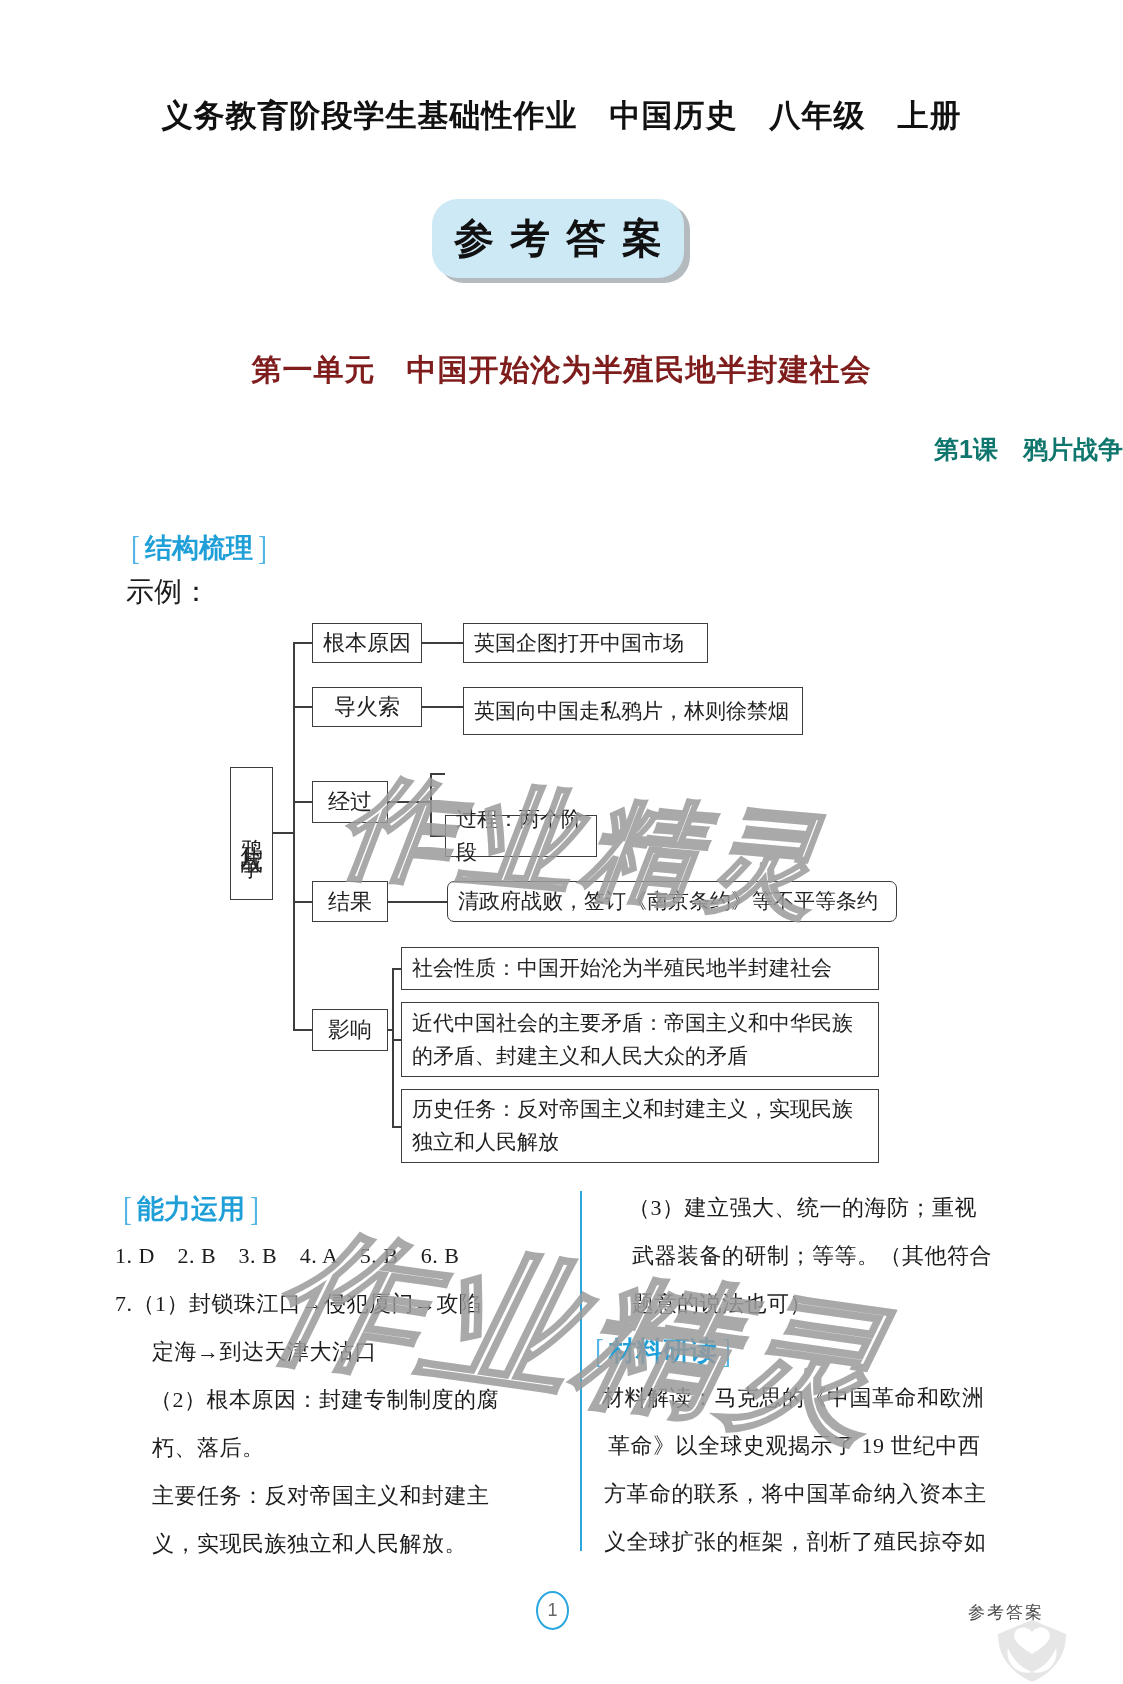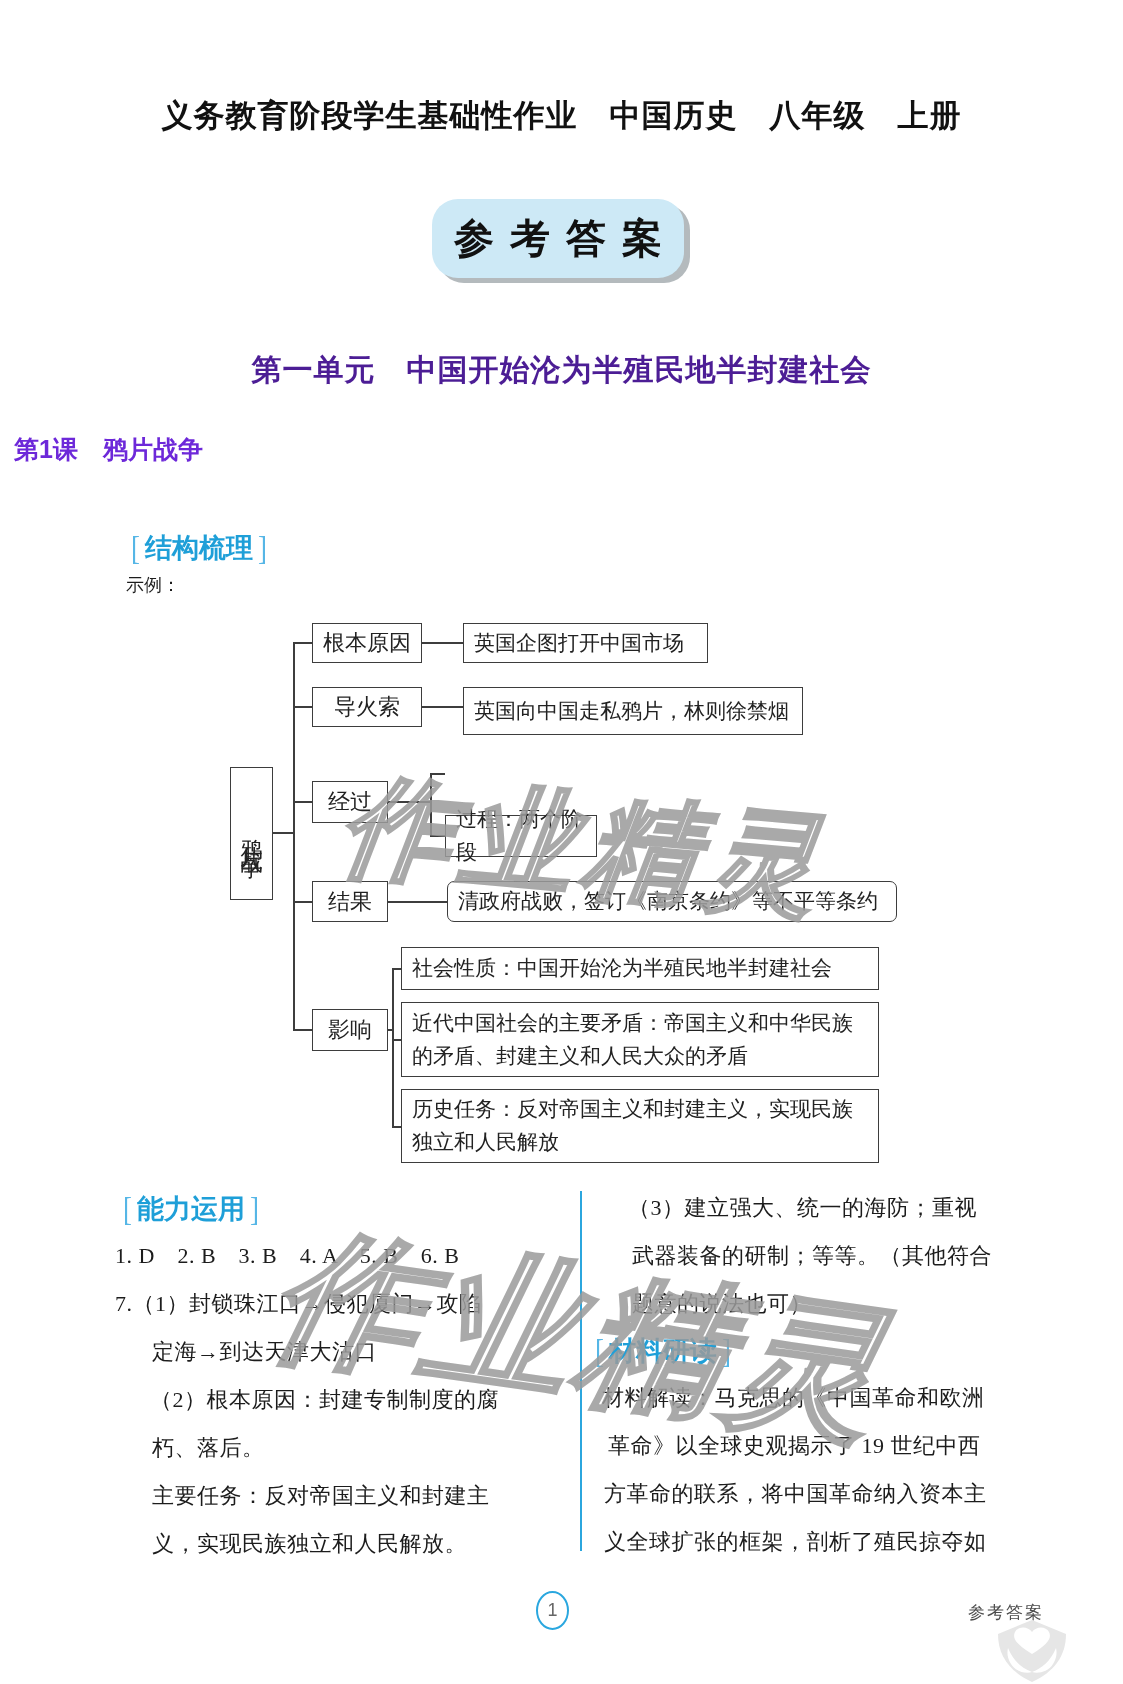--- a/index.html
+++ b/index.html
@@ -23,38 +23,38 @@
     display:flex;align-items:center;justify-content:center;
   }
   .badge-text{
     font-size:40px;font-weight:bold;letter-spacing:16px;
     padding-left:16px;color:#111;
   }
   
   .unit-title{
     left:0;right:0;top:350px;text-align:center;
     font-family:"Liberation Sans","DejaVu Sans",sans-serif;
-    font-size:30px;font-weight:bold;color:#4c1d95;letter-spacing:1px;
+    font-size:30px;font-weight:bold;color:#7f1d1d;letter-spacing:1px;
   }
   .lesson-title{
-    left:0;right:0;top:433px;text-align:left;
+    left:0;right:0;top:433px;text-align:right;
     font-family:"Liberation Sans","DejaVu Sans",sans-serif;
-    font-size:25px;font-weight:bold;color:#6d28d9;padding-left:14px;
+    font-size:25px;font-weight:bold;color:#0f766e;
   }
   .sec-head{
     font-family:"Liberation Sans","DejaVu Sans",sans-serif;
     font-size:27px;font-weight:bold;color:#1e9fd8;white-space:nowrap;
   }
   .sec-head .br{
     display:inline-block;transform:scaleY(1.25);
     font-weight:400;color:#55b6e6;
     font-family:"Liberation Serif","DejaVu Serif",serif;
     margin:0 5px;
   }
-  .example-label{left:126px;top:573px;font-size:18px;}
+  .example-label{left:126px;top:573px;font-size:28px;}
   
   .diagram{left:215px;top:585px;width:700px;height:585px;}
   .dbox{
     position:absolute;border:1.5px solid #3d3d3d;background:#fff;
     display:flex;align-items:center;box-sizing:border-box;
     font-size:22px;color:#222;
   }
   .dbox.lbl{justify-content:center;}
   .dbox.content{padding:2px 10px;font-size:21px;line-height:33px;}
   .dbox.root{

